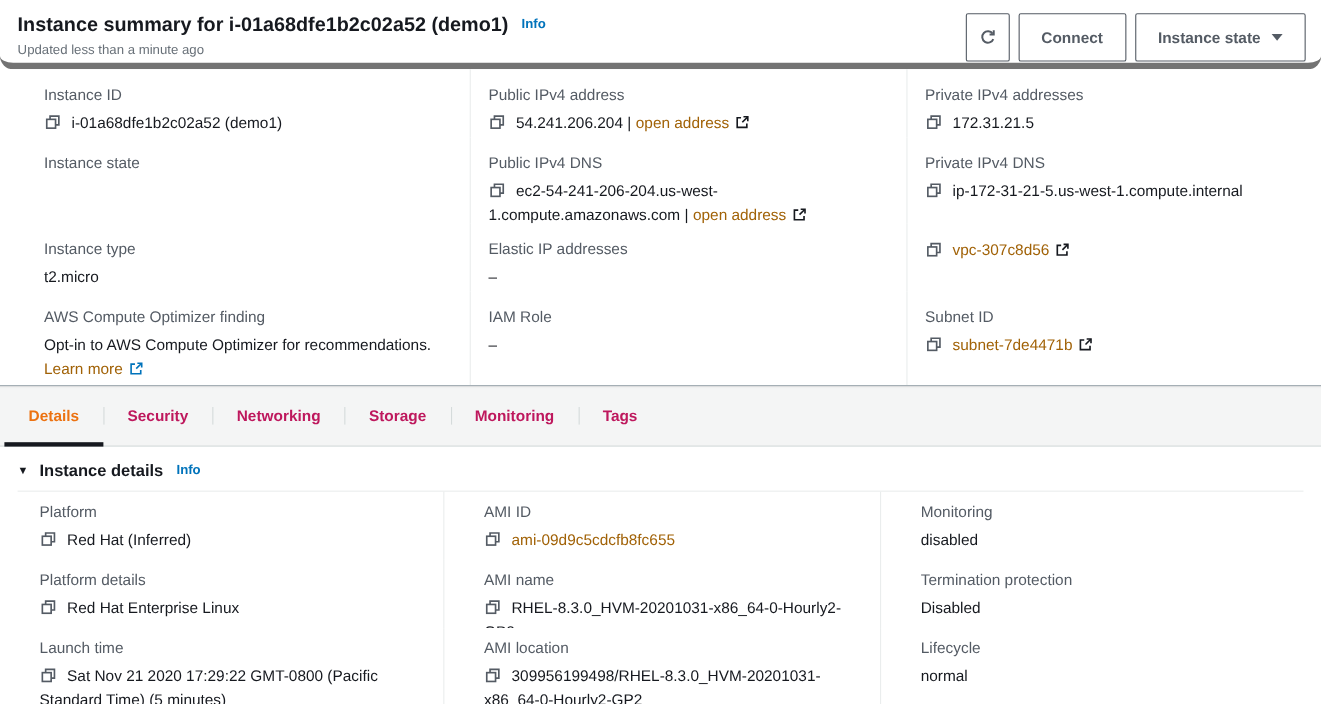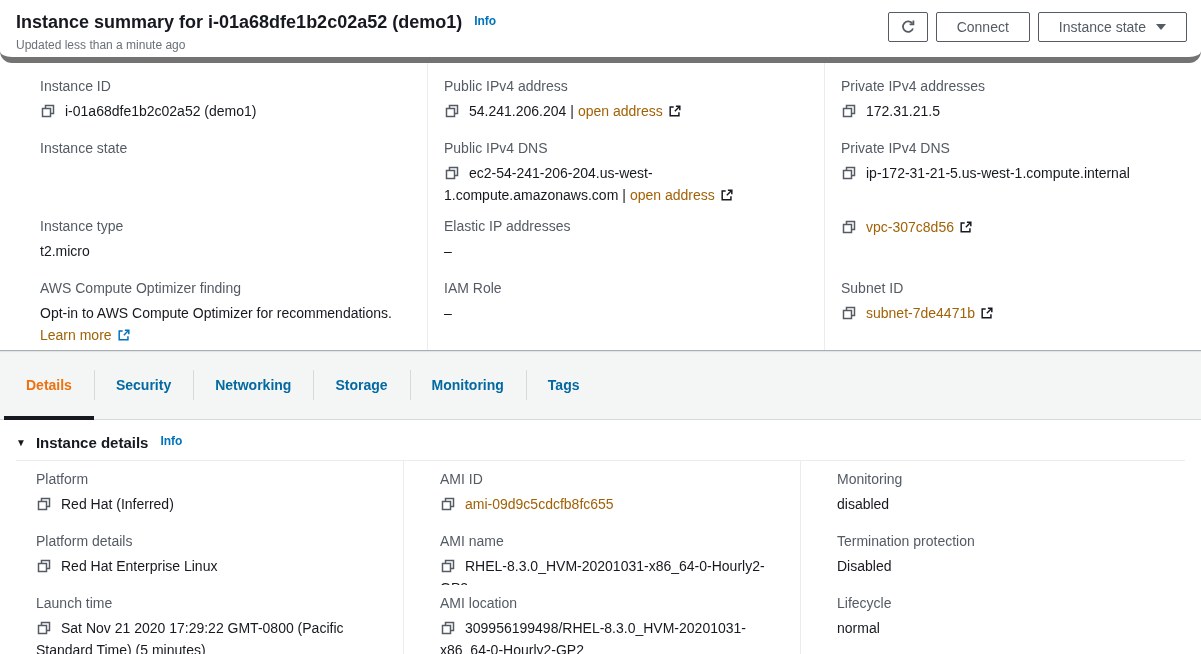--- a/index.html
+++ b/index.html
@@ -19,22 +19,22 @@
     justify-content: space-between;
     border-bottom: 6px solid #737373;
     border-radius: 12px;
   }
   .title-line { white-space: nowrap; }
   .page-title { display:inline; font-size:18px; font-weight:700; color:#16191f; }
   .info-link { font-size:12px; font-weight:700; color:#0073bb; margin-left:12px; position:relative; top:-3px; cursor:pointer; }
   .updated { font-size:12px; color:#687078; margin-top:5px; }
   .header-actions { display:flex; gap:8px; padding-top:0; }
   .btn {
-    height:30px; background:#fff; border:1px solid #545b64; border-radius:2px;
-    color:#545b64; font-weight:400; font-size:14px; font-family:inherit;
+    height:44px; background:#fff; border:1px solid #545b64; border-radius:2px;
+    color:#545b64; font-weight:700; font-size:14px; font-family:inherit;
     display:flex; align-items:center; gap:8px; padding:0 20px; cursor:pointer;
   }
   .btn-icon-only { padding:0 11px; }
   .caret-down {
     width:0; height:0; border-left:5px solid transparent; border-right:5px solid transparent;
     border-top:6px solid #545b64; display:inline-block; margin-left:2px;
   }
   
   .summary {
     height:287px;
@@ -50,32 +50,32 @@
   .field-value { line-height:22px; color:#16191f; }
   .icon { display:inline-block; vertical-align:-3px; margin-right:9px; }
   .icon svg { display:block; }
   .copy-btn { cursor:pointer; }
   .link { color:#a16207; text-decoration:none; cursor:pointer; }
   .pipe { color:#16191f; padding:0 4px; }
   .ext-icon { display:inline-block; vertical-align:-2px; margin-left:5px; }
   .green-text { color:#1d8102; }
   
   .tabstrip {
-    height:70px;
+    height:56px;
     background:#f4f5f5;
     border-top:1px solid #a5afb5;
     border-bottom:1px solid #d5dbdb;
     display:flex;
     align-items:stretch;
     padding-left:4px;
     box-shadow: inset 0 2px 2px -2px rgba(0,0,0,0.25);
   }
   .tab {
     position:relative; display:flex; align-items:center;
-    padding:0 22px; font-weight:700; color:#0369a1; cursor:pointer; white-space:nowrap;
+    padding:0 22px; font-weight:700; color:#be185d; cursor:pointer; white-space:nowrap;
   }
   .tab + .tab::before {
     content:""; position:absolute; left:0; top:19px; bottom:19px; width:1px; background:#d5dbdb;
   }
   .tab.active { color:#ec7211; }
   .tab.active::after {
     content:""; position:absolute; left:0; right:0; bottom:-1px; height:4px; background:#16191f;
   }
   
   .details { height:238px; padding-top:12px; overflow:hidden; }

